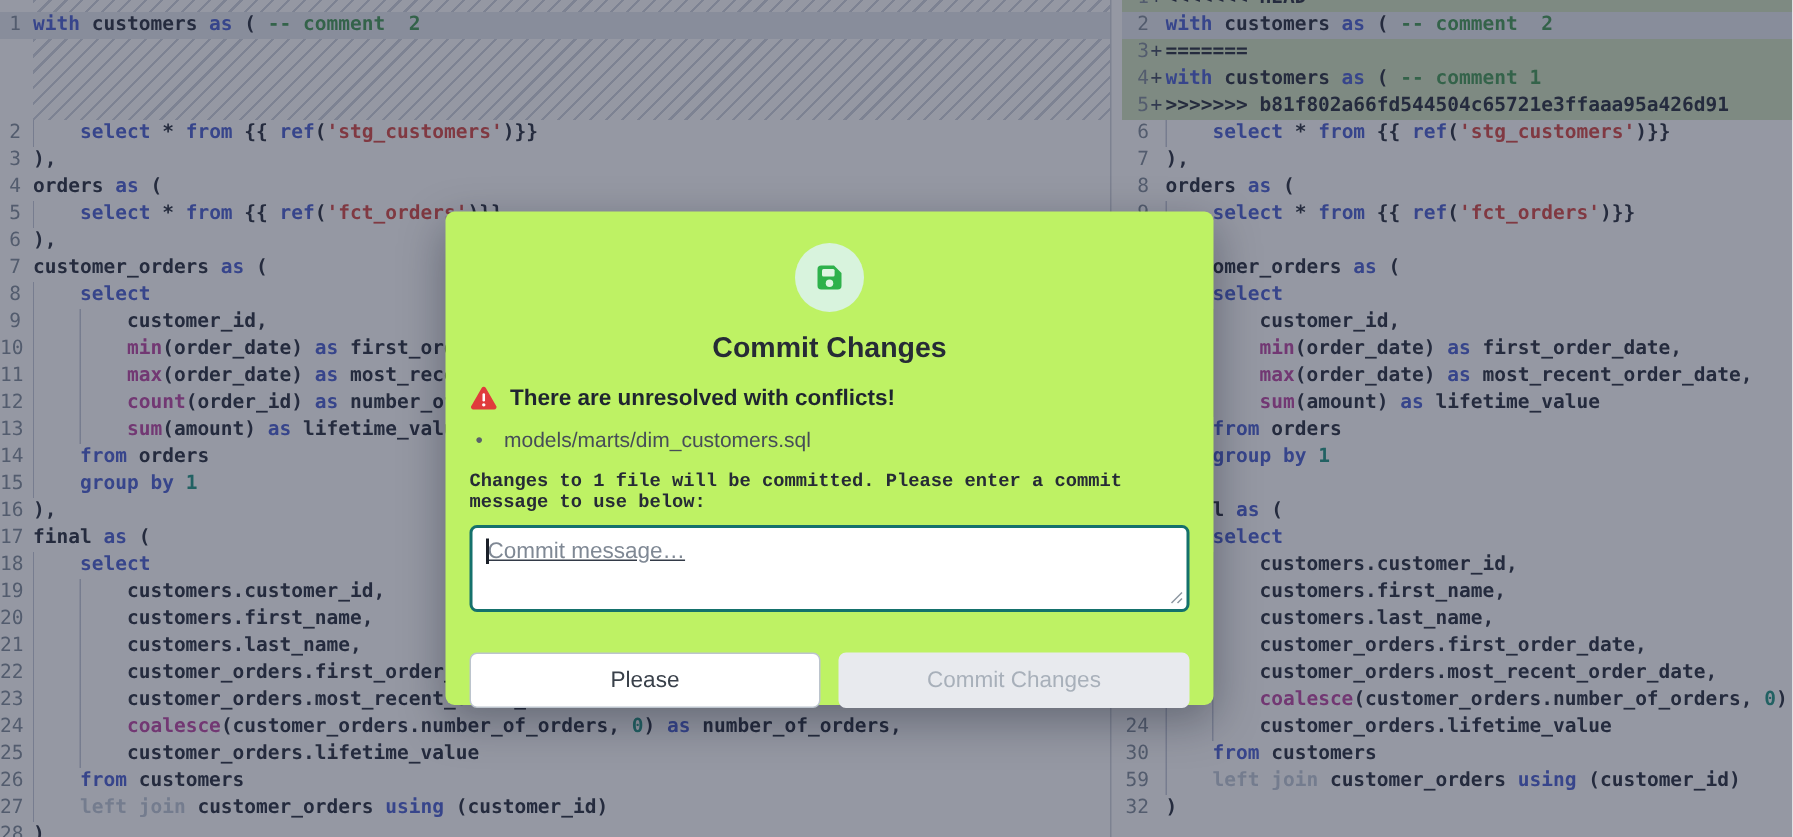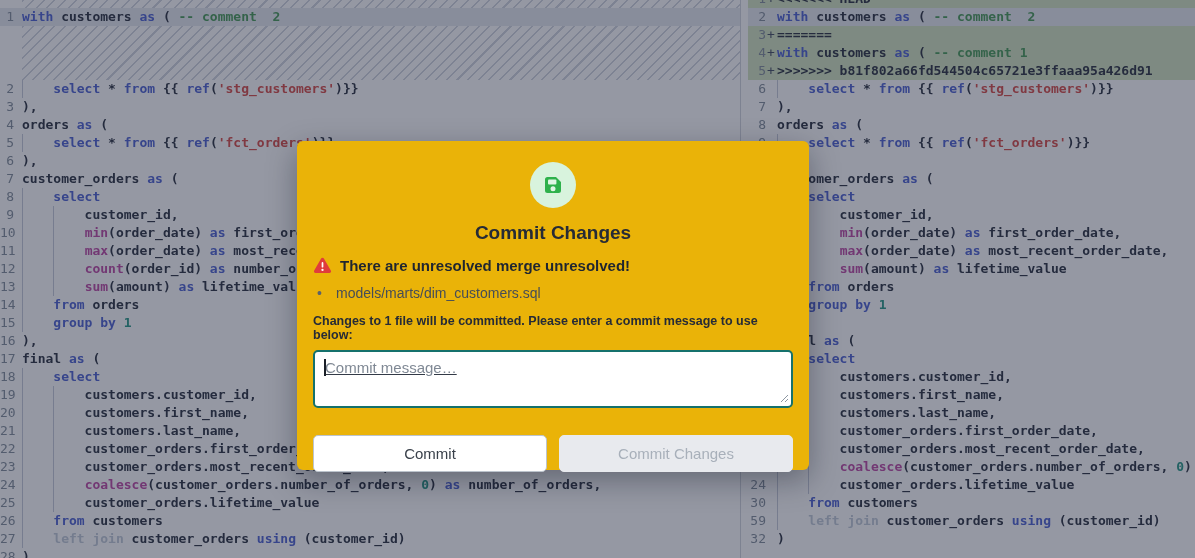--- a/index.html
+++ b/index.html
@@ -36,31 +36,31 @@
   .tok-kw  { color:#5468d4; }
   .tok-kw2 { color:#c3ccd9; }
   .tok-fn  { color:#c050a8; }
   .tok-str { color:#d9534f; }
   .tok-com { color:#4f9e5e; }
   .tok-num { color:#2f9c8a; }
 
   
   .backdrop { position:absolute; inset:0; background:rgba(21,27,50,0.45); }
   .modal { position:absolute; left:297px; top:141px; width:512px; height:329px;
-           background:#eab308; border-radius:6px; box-shadow:0 10px 30px rgba(10,15,30,.35);
+           background:#bef264; border-radius:6px; box-shadow:0 10px 30px rgba(10,15,30,.35);
            padding:0 16px; color:#262b36; }
   .icon-circle { width:46px; height:46px; border-radius:50%; background:#d8f3dd;
                  margin:21px auto 0; display:flex; align-items:center; justify-content:center; }
   .modal-title { font-size:19px; font-weight:700; text-align:center; margin-top:14px; color:#262b36; }
   .warn-row { display:flex; align-items:center; gap:8px; margin-top:13px;
               font-size:15px; font-weight:700; color:#1f2530; }
   .file-list { list-style:none; margin-top:9px; }
   .file-item { position:relative; padding-left:23px; font-size:14px; color:#464d58; line-height:20px; }
   .file-item::before { content:"•"; position:absolute; left:4px; color:#5a616b; }
-  .prompt { margin-top:11px; font-size:12.5px; font-weight:700; color:#262b36; }
+  .prompt { margin-top:11px; font-size:12.5px; font-weight:700; color:#262b36;font-family:Liberation Mono, monospace; }
   .ta-wrap { position:relative; margin-top:8px; }
   .ta-wrap textarea { width:100%; height:58px; border:2px solid #15716c; border-radius:5px;
                       padding:7px 10px; font-family:"Liberation Sans", sans-serif; font-size:15px;
                       color:#333a47; resize:none; outline:none; display:block; background:#ffffff;text-decoration:underline; }
   .ta-wrap textarea::placeholder { color:#7f8894; }
   .caret { position:absolute; left:11px; top:9px; width:1.5px; height:17px; background:#1a1f28; }
   .grip { position:absolute; right:4px; bottom:5px; }
   .btn-row { display:flex; gap:12px; margin-top:27px; }
   .btn-row button { flex:1; height:37px; border-radius:5px; font-family:"Liberation Sans", sans-serif;
                     font-size:15px; cursor:pointer; }
@@ -403,36 +403,36 @@
     <div class="modal-title">Commit Changes</div>
 
     <div class="warn-row">
       <span style="display:flex;">
         <svg width="19" height="17" viewBox="0 0 19 17" aria-hidden="true">
           <path d="M8.1 1.6 L1.2 13.6 a1.6 1.6 0 0 0 1.4 2.4 h13.8 a1.6 1.6 0 0 0 1.4 -2.4 L10.9 1.6 a1.62 1.62 0 0 0 -2.8 0 Z" fill="#e03c3c"></path>
           <rect x="8.65" y="5.1" width="1.7" height="5.5" rx="0.85" fill="#ffffff"></rect>
           <circle cx="9.5" cy="12.9" r="1.15" fill="#ffffff"></circle>
         </svg>
       </span>
-      <span>There are unresolved merge unresolved!</span>
+      <span>There are unresolved with conflicts!</span>
     </div>
 
     <ul class="file-list">
       <li class="file-item">models/marts/dim_customers.sql</li>
     </ul>
 
     <div class="prompt">Changes to 1 file will be committed. Please enter a commit message to use below:</div>
 
     <div class="ta-wrap">
       <textarea placeholder="Commit message…" style=""></textarea>
       <div class="caret"></div>
       <svg class="grip" width="9" height="9" viewBox="0 0 9 9">
         <path d="M8 1 L1 8 M8 5 L5 8" stroke="#8d97a2" stroke-width="1" fill="none"></path>
       </svg>
     </div>
 
     <div class="btn-row">
-      <button class="btn-cancel">Commit</button>
+      <button class="btn-cancel">Please</button>
       <button class="btn-commit" disabled="">Commit Changes</button>
     </div>
   </div>
 
 </div>
 
 </body></html>

